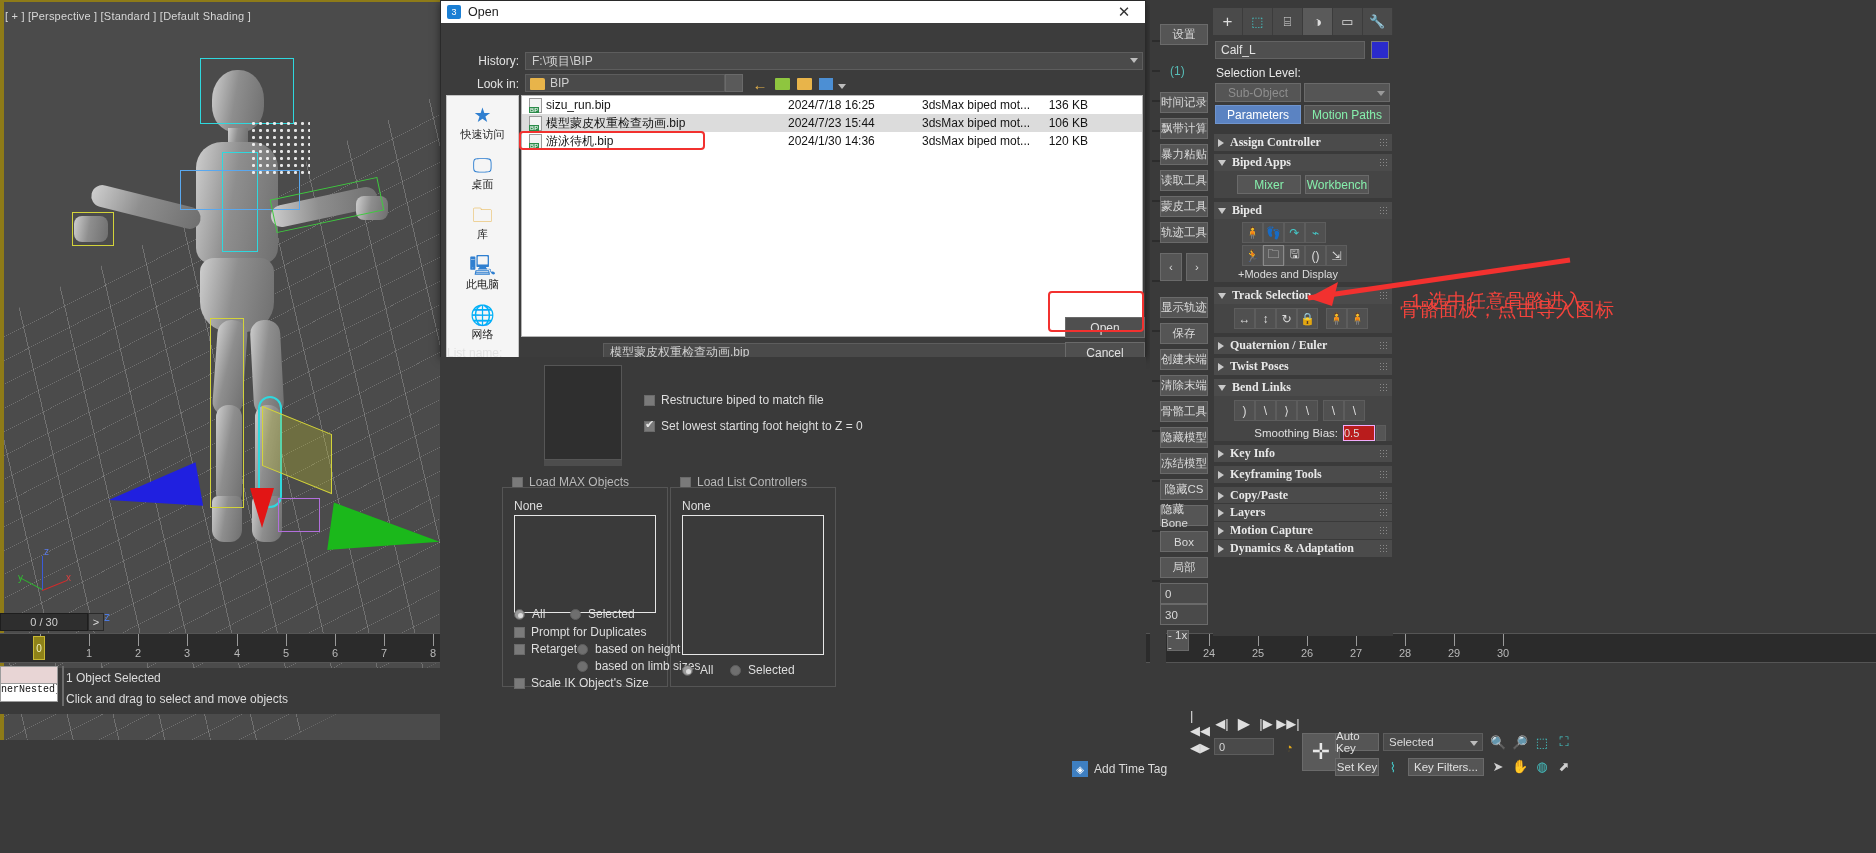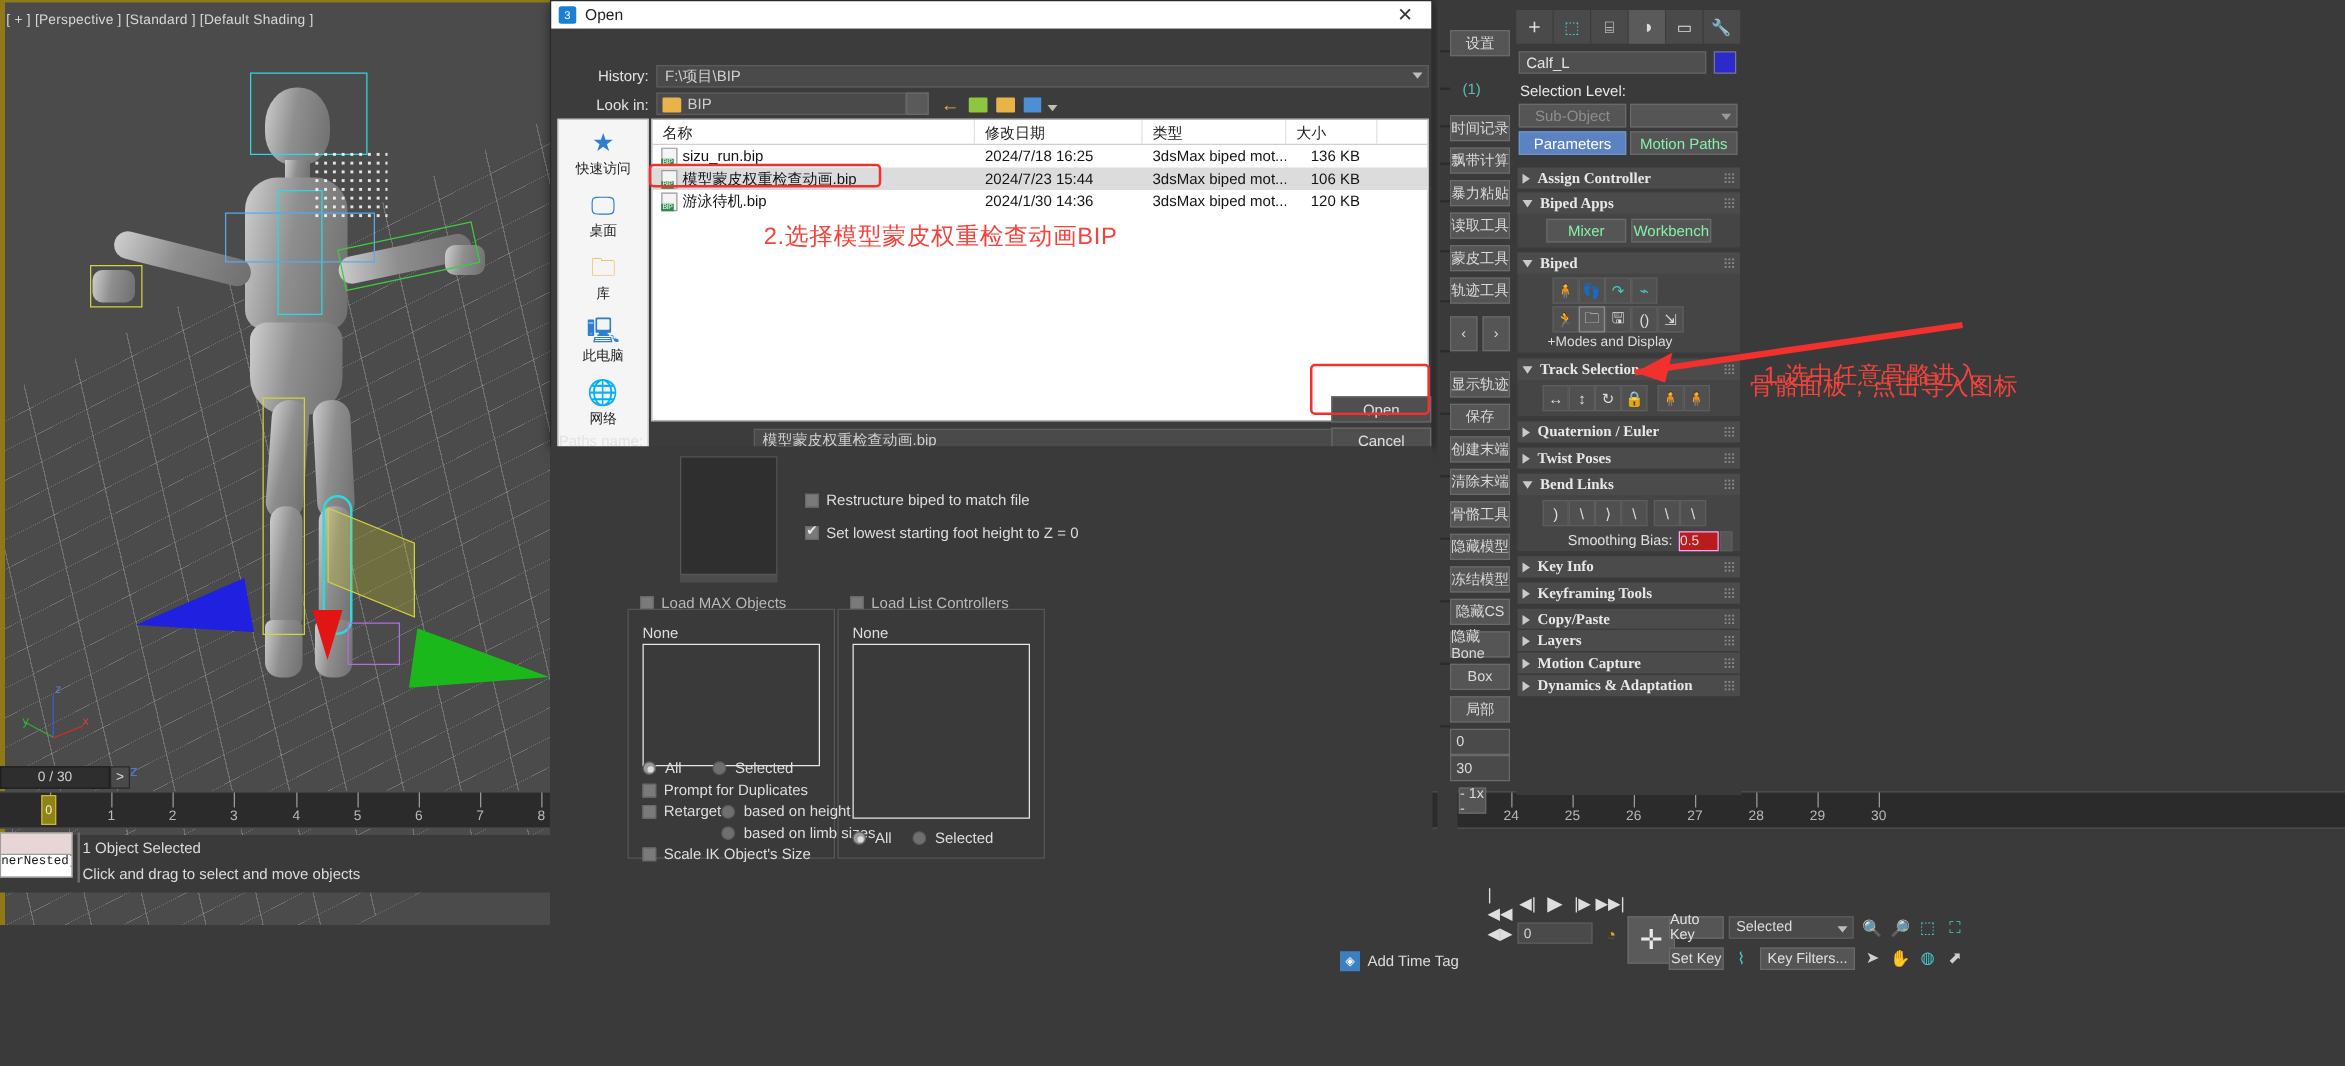--- a/index.html
+++ b/index.html
@@ -453,26 +453,20 @@
           <div class="pl-txt">此电脑</div>
         </div>
         <div class="place" style="padding-top:12px;">
           <div class="pl-ico" style="color:#2f7fd0;">🌐</div>
           <div class="pl-txt">网络</div>
         </div>
       </div>
 
       <div id="sortcaret">^</div>
       <div id="flist">
-        <div id="fhead">
-          <div class="fc1">名称</div>
-          <div class="fc2">修改日期</div>
-          <div class="fc3">类型</div>
-          <div class="fc4">大小</div>
-        </div>
         <div class="frow">
           <div class="c fc1" style="display:flex;align-items:center;padding-left:2px;">
             <span class="bipicon"></span>
             <span>sizu_run.bip</span>
           </div>
           <div class="c fc2">2024/7/18 16:25</div>
           <div class="c fc3">3dsMax biped mot...</div>
           <div class="c fc4 size">136 KB</div>
         </div>
         <div class="frow sel">
@@ -489,23 +483,22 @@
             <span class="bipicon"></span>
             <span>游泳待机.bip</span>
           </div>
           <div class="c fc2">2024/1/30 14:36</div>
           <div class="c fc3">3dsMax biped mot...</div>
           <div class="c fc4 size">120 KB</div>
         </div>
       </div>
 
       <div class="redbox" style="left:78px;top:108px;width:186px;height:19px;"></div>
-      <div class="redtext big" style="left:170px;top:154px;">2.选择模型蒙皮权重检查动画BIP</div>
-
-      <div class="row-lbl" style="left:6px;top:323px;width:88px;text-align:left;">Paths name:</div>
+
+      <div class="row-lbl" style="left:6px;top:323px;width:88px;text-align:left;">List name:</div>
       <div class="combo" style="left:162px;top:320px;width:540px;">
         <span>模型蒙皮权重检查动画.bip</span>
         <span class="arr"></span>
       </div>
       <div class="row-lbl" style="left:6px;top:345px;width:88px;text-align:left;">Files of type:</div>
       <div class="combo" style="left:162px;top:342px;width:540px;">
         <span>(*.BIP)</span>
         <span class="arr"></span>
       </div>
     </div>

